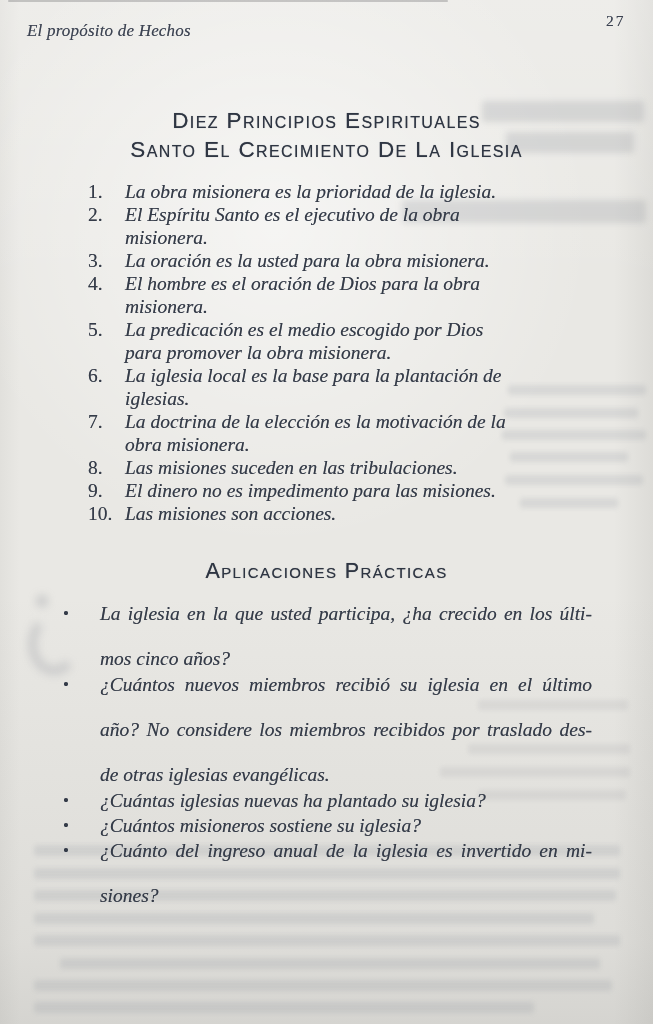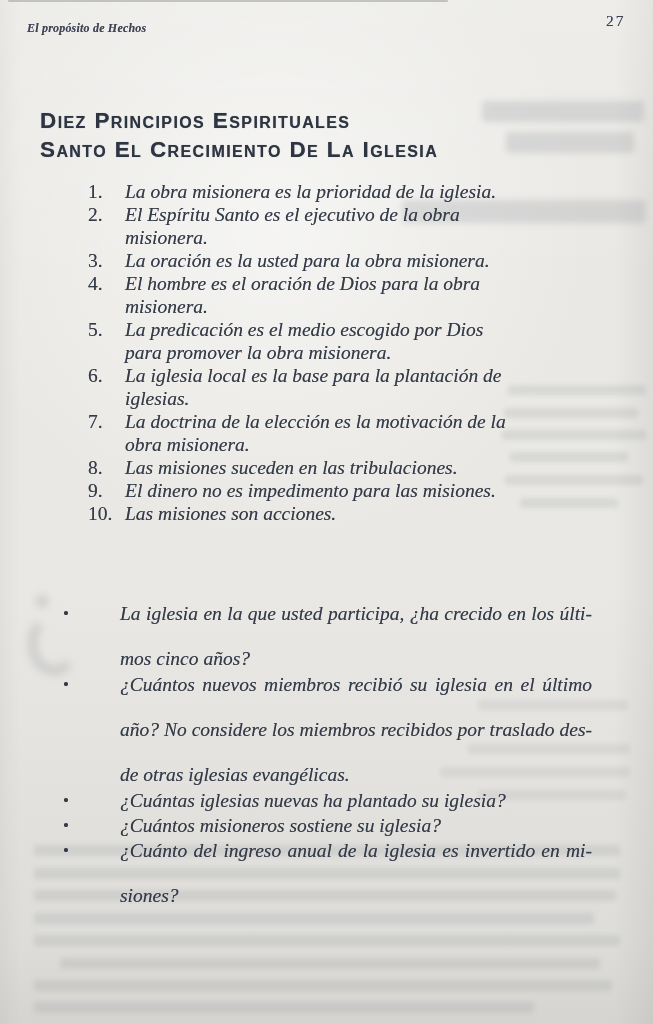--- a/index.html
+++ b/index.html
@@ -24,56 +24,56 @@
   
   .scan-edge{
     position:absolute;top:0;left:8px;width:440px;height:2px;
     background:rgba(40,42,46,0.22);
     border-radius:1px;
   }
 
   
   .running-header{
     position:absolute;top:21px;left:27px;
-    font-style:italic;font-size:12px;color:#3d4453;
+    font-style:italic;font-size:17px;color:#3d4453;
     letter-spacing:.2px;
     text-shadow:0 0 .6px rgba(61,68,83,.55);
-    font-weight:bold;
   }
   .page-number{
     position:absolute;top:12px;left:563px;
     font-size:15.5px;color:#3a4150;letter-spacing:2px;
     text-shadow:0 0 .5px rgba(58,65,80,.5);
     margin-left:43px;
   }
 
   
   .sec-title{
     position:absolute;left:40px;width:573px;
+    text-align:center;
     font-family:"Liberation Sans", sans-serif;
-    font-weight:700;
+    font-weight:400;
     font-variant:small-caps;
     color:#2e3542;
     letter-spacing:1.4px;
     text-shadow:0 0 .7px rgba(46,53,66,.65);
   }
   .title-main{top:106px;font-size:22.5px;line-height:29px;}
   .title-apps{top:558px;font-size:21.5px;line-height:26px;}
 
   
   .list{position:absolute;}
   .list-numbered{top:180px;left:88px;width:482px;font-size:19.5px;line-height:23px;}
   .list-bullets{top:603px;left:63px;width:529px;font-size:19.5px;line-height:22.7px;}
   .list-row{display:flex;align-items:flex-start;}
   .list-bullets .list-row{margin-bottom:2.5px;}
   .marker{flex:none;width:37px;}
   .list-bullets .marker{font-size:17px;}
   .lines{flex:1 1 auto;min-width:0;}
   .tline{white-space:nowrap;font-style:italic;}
-  .list-bullets .tline{white-space:normal;margin-left:20px;}
+  .list-bullets .tline{white-space:normal;}
   .list-bullets .tline.just{
     text-align:justify;
   }
   .list-bullets .tline.just::after{
     content:"";display:inline-block;width:100%;height:0;
   }
   .list-numbered, .list-bullets{
     text-shadow:0 0 .55px rgba(52,59,72,.55);
   }
 
@@ -217,20 +217,21 @@
       </div>
 
       <div class="list-row">
         <div class="marker">10.</div>
         <div class="lines">
           <div class="tline">Las misiones son acciones.</div>
         </div>
       </div>
     </div>
 
+  <div class="sec-title title-apps">Aplicaciones Prácticas</div>
 
   <div class="list list-bullets">
 
       <div class="list-row">
         <div class="marker">•</div>
         <div class="lines">
           <div class="tline just">La iglesia en la que usted participa, ¿ha crecido en los últi-</div>
           <div class="tline">mos cinco años?</div>
         </div>
       </div>

